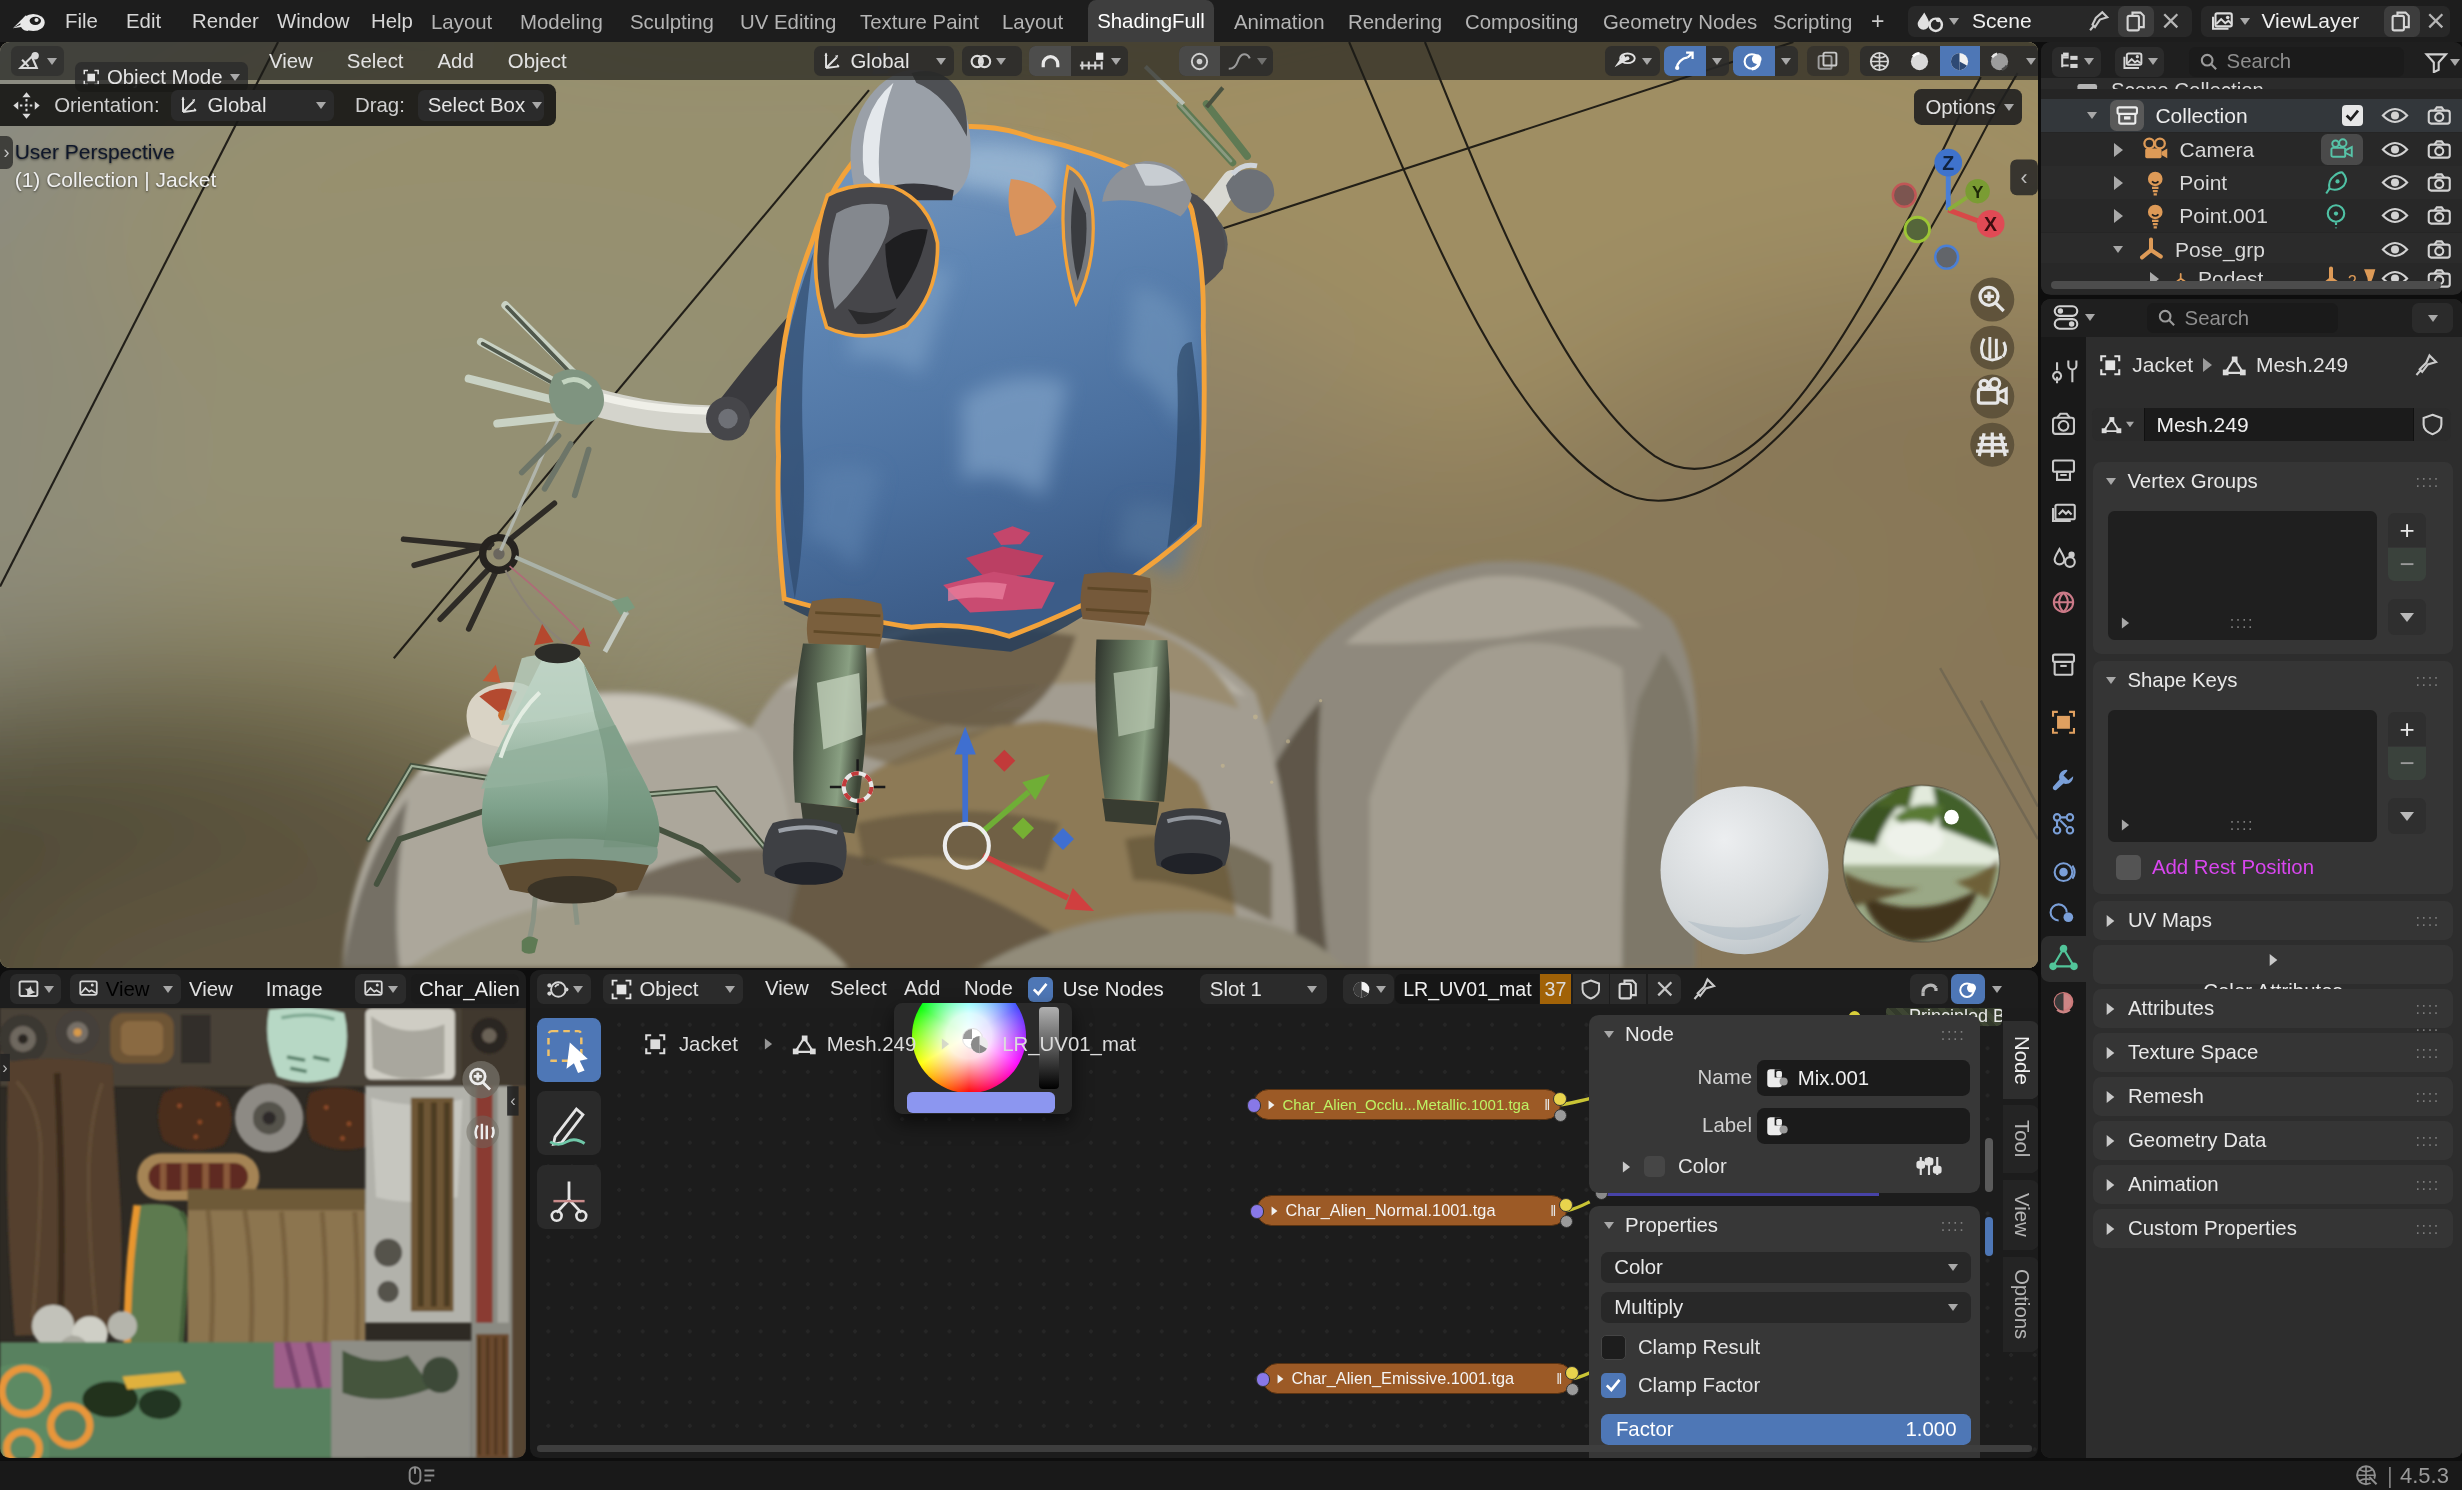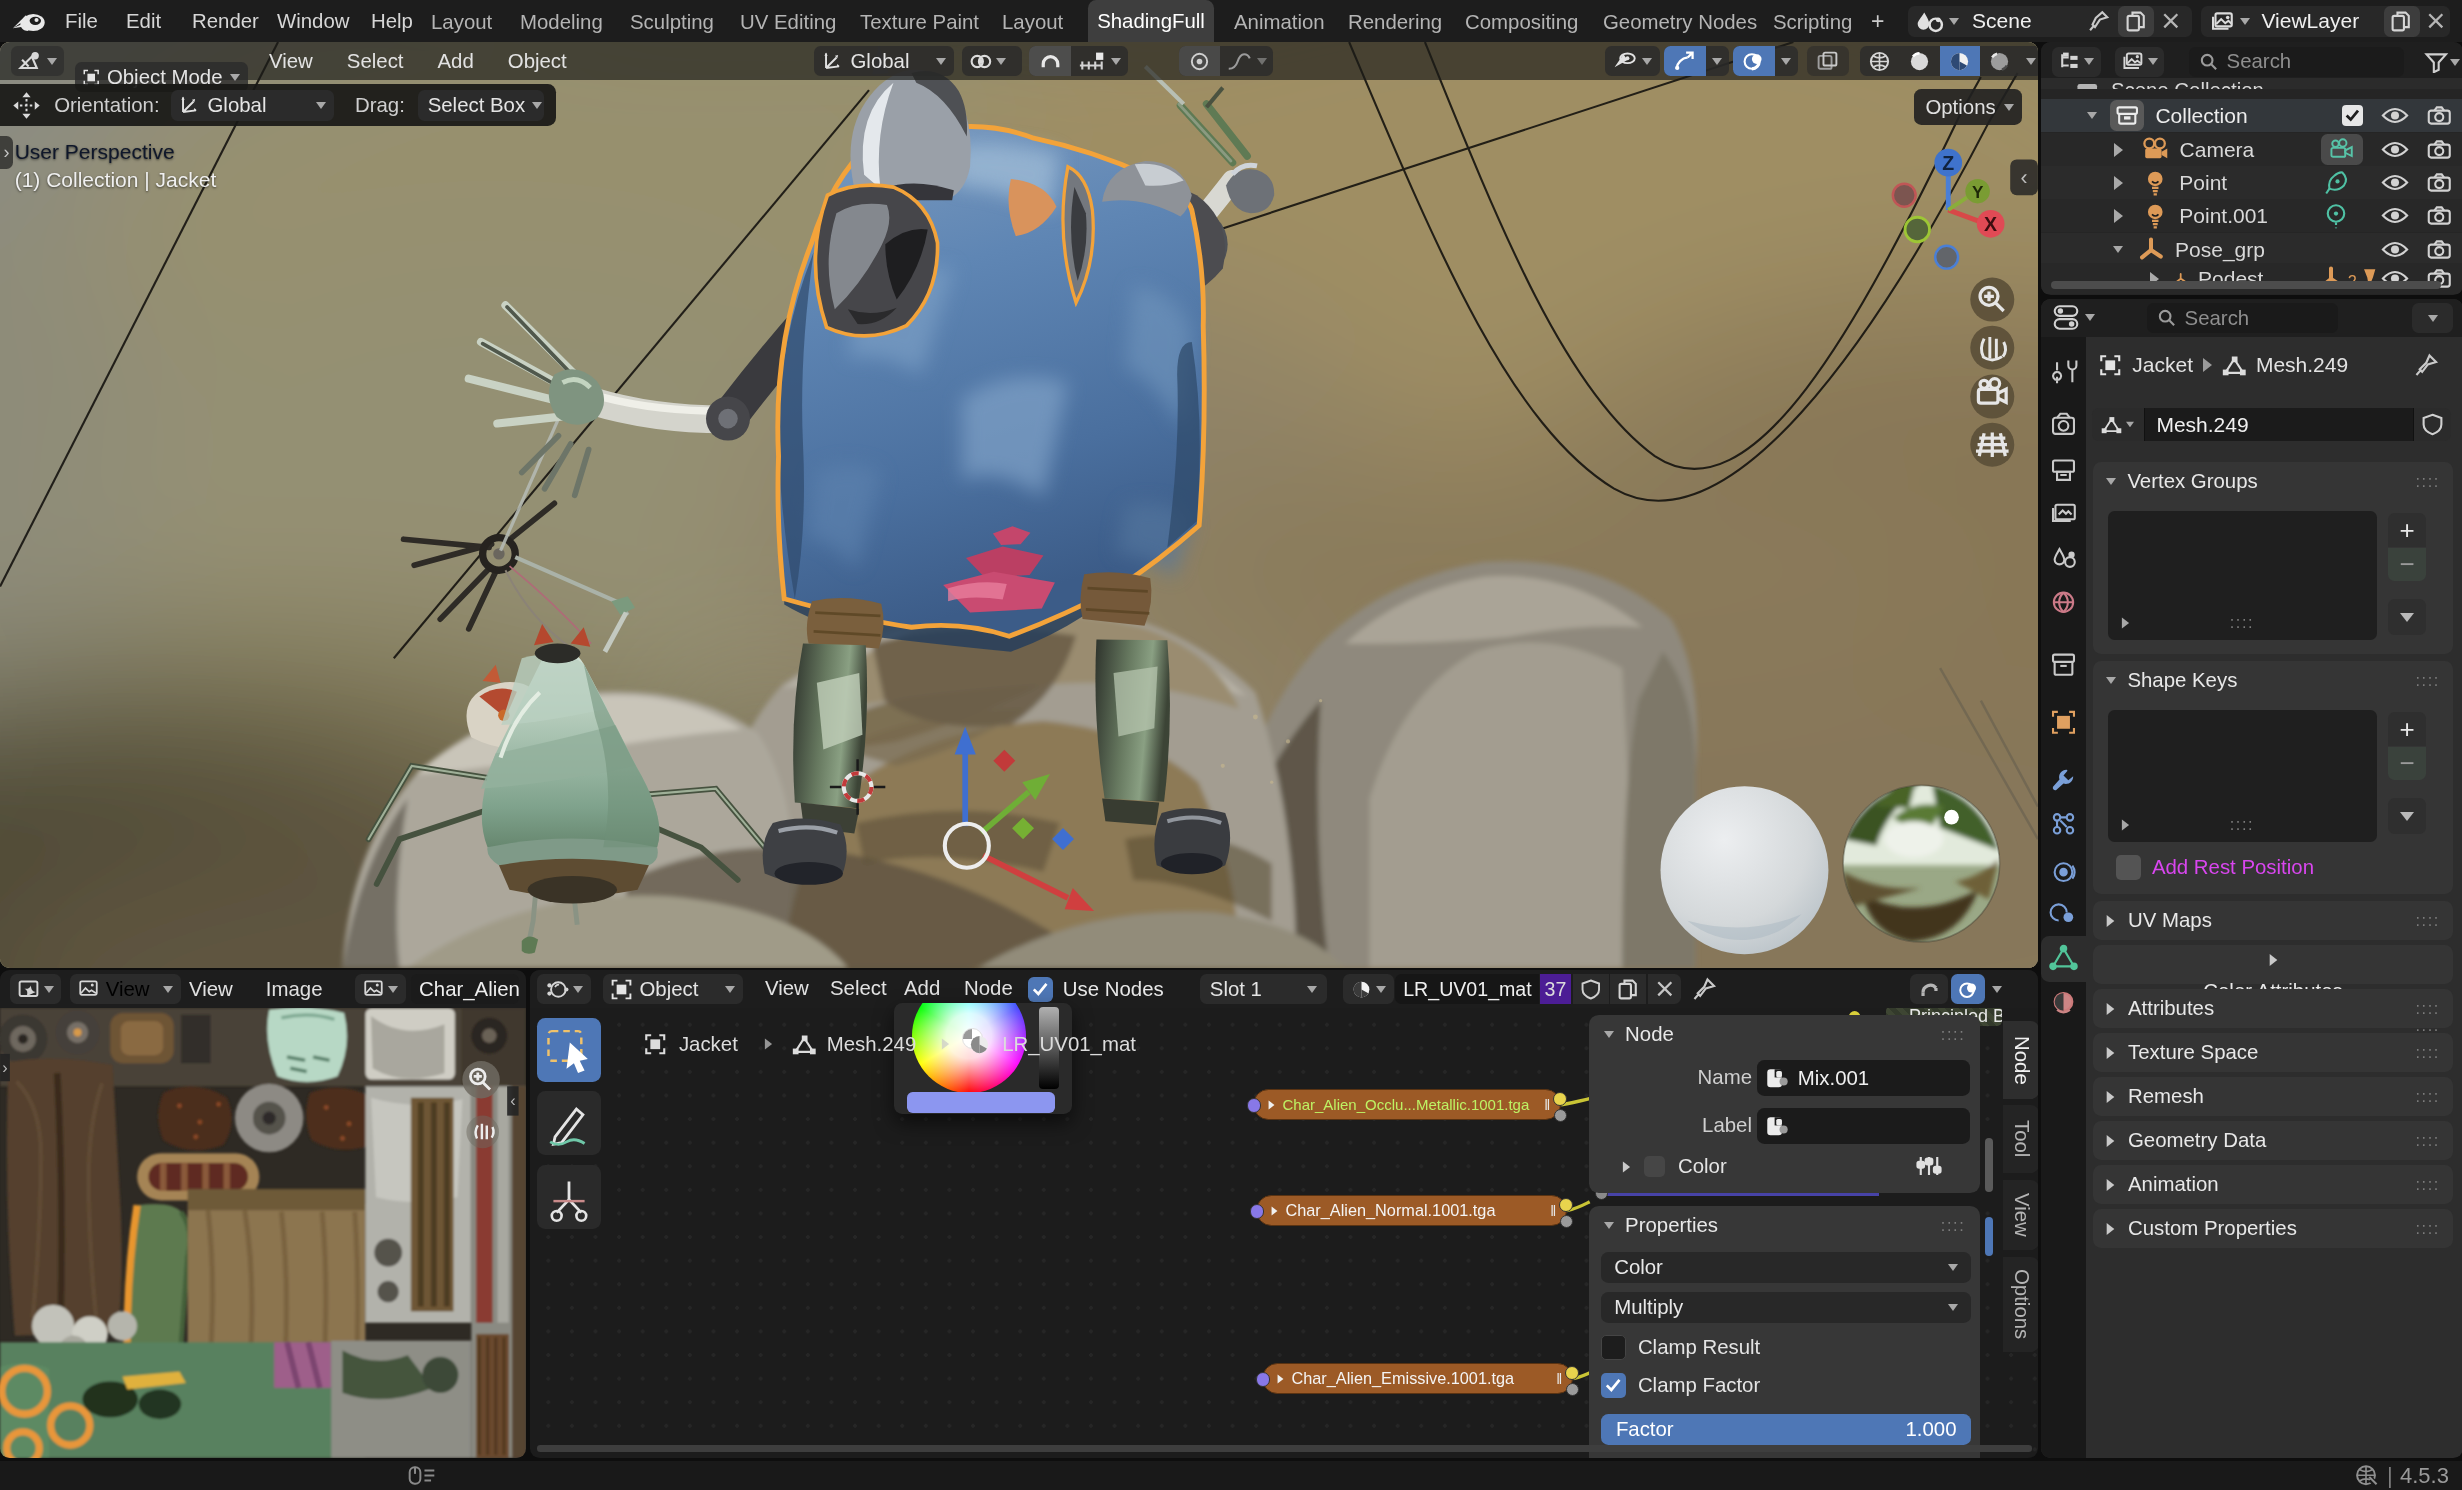--- a/index.html
+++ b/index.html
@@ -1280,21 +1280,21 @@
     <svg width="21" height="21" viewBox="0 0 28 28">
         <circle cx="14" cy="14" r="10.5" fill="#f2f2f2"></circle>
         <path d="M 14 3.5 a 10.5 10.5 0 0 0 0 21 z" fill="#3a3a3a"></path>
         <path d="M 14 14 l 9 5 a 10.5 10.5 0 0 1 -9 5.5 z" fill="#3a3a3a"></path>
       </svg>
     <span class="chevs"></span>
   </div>
   <div class="abs row" style="left:865px;top:4.1px;width:144px;height:30px;background:#161616;border-radius:6.5px 0 0 6.5px;padding:0 8.2px;">
     <span style="font-size:19.6px;color:#f0f0f0;">LR_UV01_mat</span>
   </div>
-  <div class="abs row" style="left:1010px;top:4.1px;width:31px;height:30px;background:#4c1d95;justify-content:center;">
+  <div class="abs row" style="left:1010px;top:4.1px;width:31px;height:30px;background:#a16207;justify-content:center;">
       <span style="font-size:19.6px;color:#dcdcdc;">37</span>
     </div>
   <div class="abs row" style="left:1043px;top:4.1px;width:36px;height:30px;background:#2b2b2b;justify-content:center;">
     <svg width="19.6" height="21" viewBox="0 0 26 28">
         <path d="M13 2 L24 6 V14 q0 8 -11 12 q -11 -4 -11 -12 V6 Z" fill="none" stroke="#cfcfcf" stroke-width="2.6"></path>
       </svg>
   </div>
   <div class="abs row" style="left:1080px;top:4.1px;width:36px;height:30px;background:#2b2b2b;justify-content:center;">
     <svg width="21" height="23" viewBox="0 0 26 28">
         <rect x="2" y="7" width="14" height="18" rx="2" fill="none" stroke="#d5d5d5" stroke-width="2.6"></rect>

